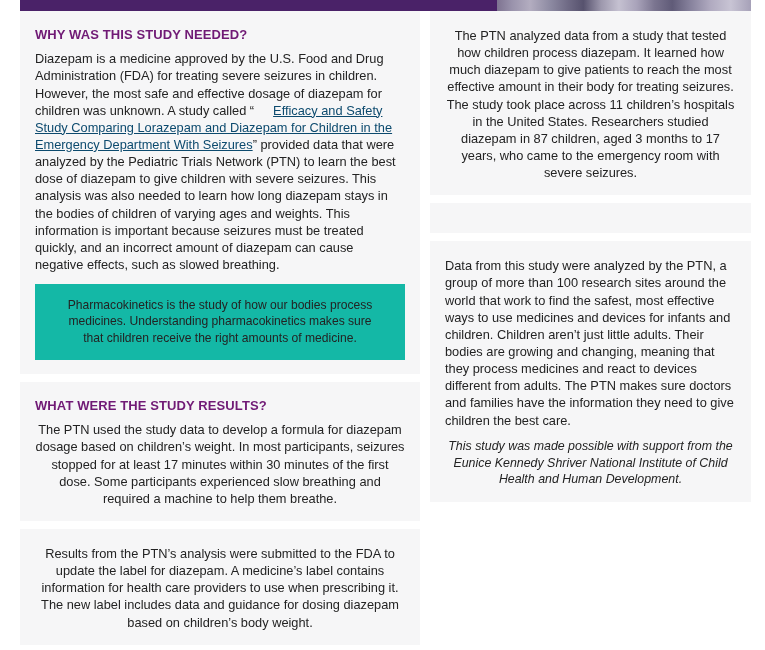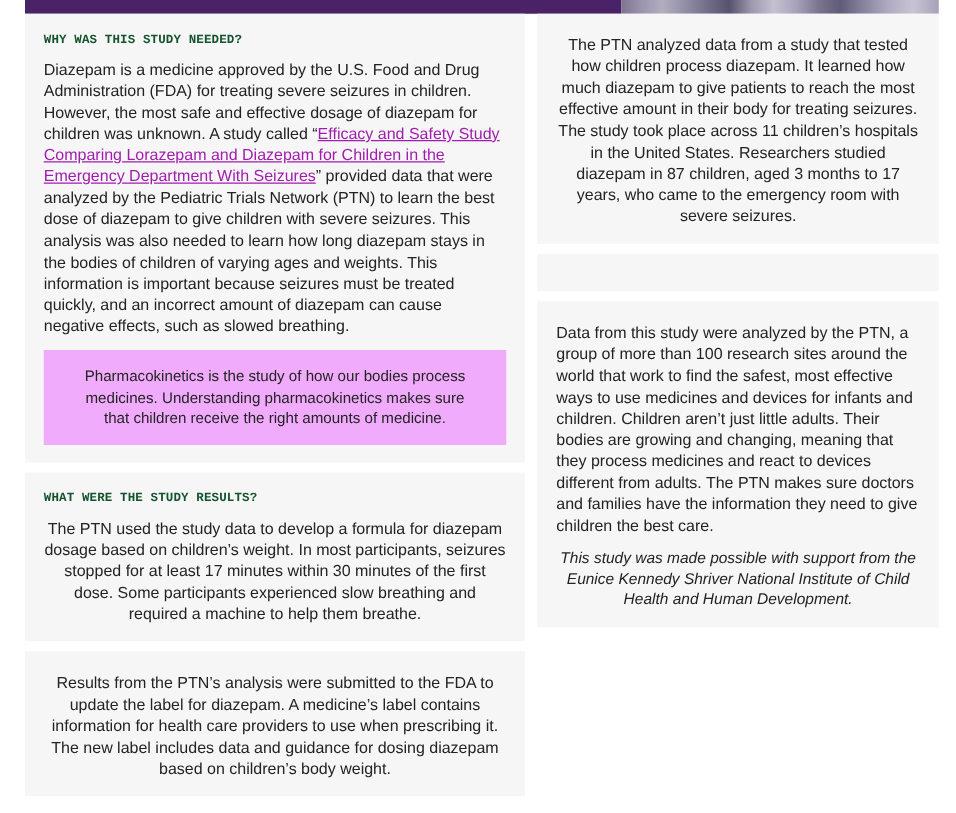--- a/index.html
+++ b/index.html
@@ -75,51 +75,52 @@
 
   
   .card {
     background: #f6f6f7;
     padding: 16px 15px 14px 15px;
     box-sizing: border-box;
   }
 
   h2.section-title {
     margin: 0 0 7px 0;
-    font-family: Liberation Mono, monospace;
-    font-size: 10px;
+    font-family: Liberation Sans, sans-serif;
+    font-size: 13px;
     font-weight: bold;
     letter-spacing: 0.1px;
     line-height: 1.25;
-    color: #14532d;
+    color: #701a75;
     text-transform: uppercase;
   }
 
   p.body {
     margin: 0 0 9px 0;
     font-size: 12.8px;
     line-height: 1.34;
     color: #232323;
   }
   p.body:last-child { margin-bottom: 0; text-align: center; }
 
   p.body.italic {
     font-style: italic;
     font-size: 12.4px;
     line-height: 1.36;
   }
 
   a.inline-link {
-    color: #a21caf;
+    color: #0c4a6e;
     text-underline-offset: 1px;
+    margin-left: 19px;
   }
 
   
   .callout {
-    background: #f0abfc;
+    background: #14b8a6;
     margin-top: 11px;
     padding: 13px 24px 14px 24px;
     box-sizing: border-box;
   }
   .callout p {
     margin: 0;
     text-align: center;
     font-size: 12.1px;
     line-height: 1.35;
     color: #232323;

